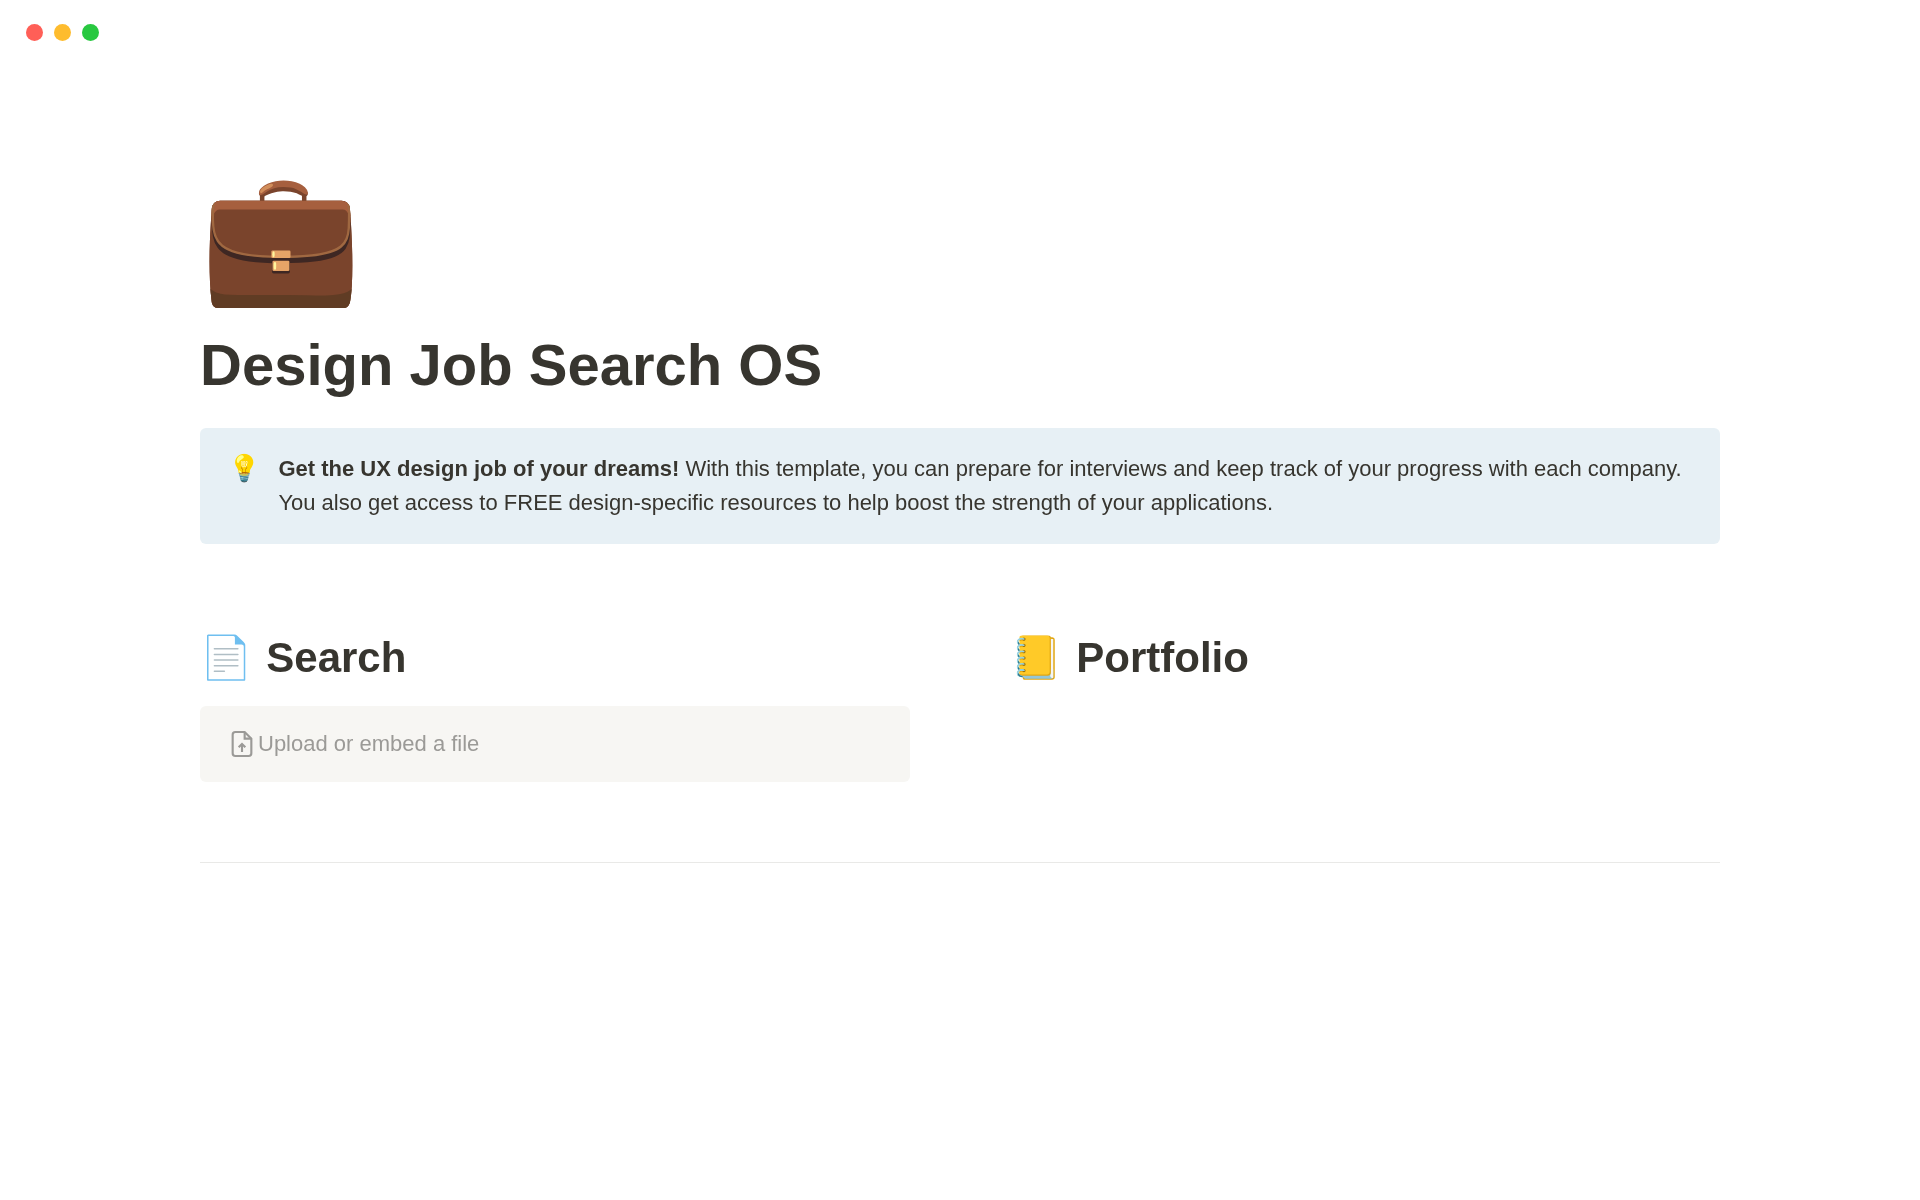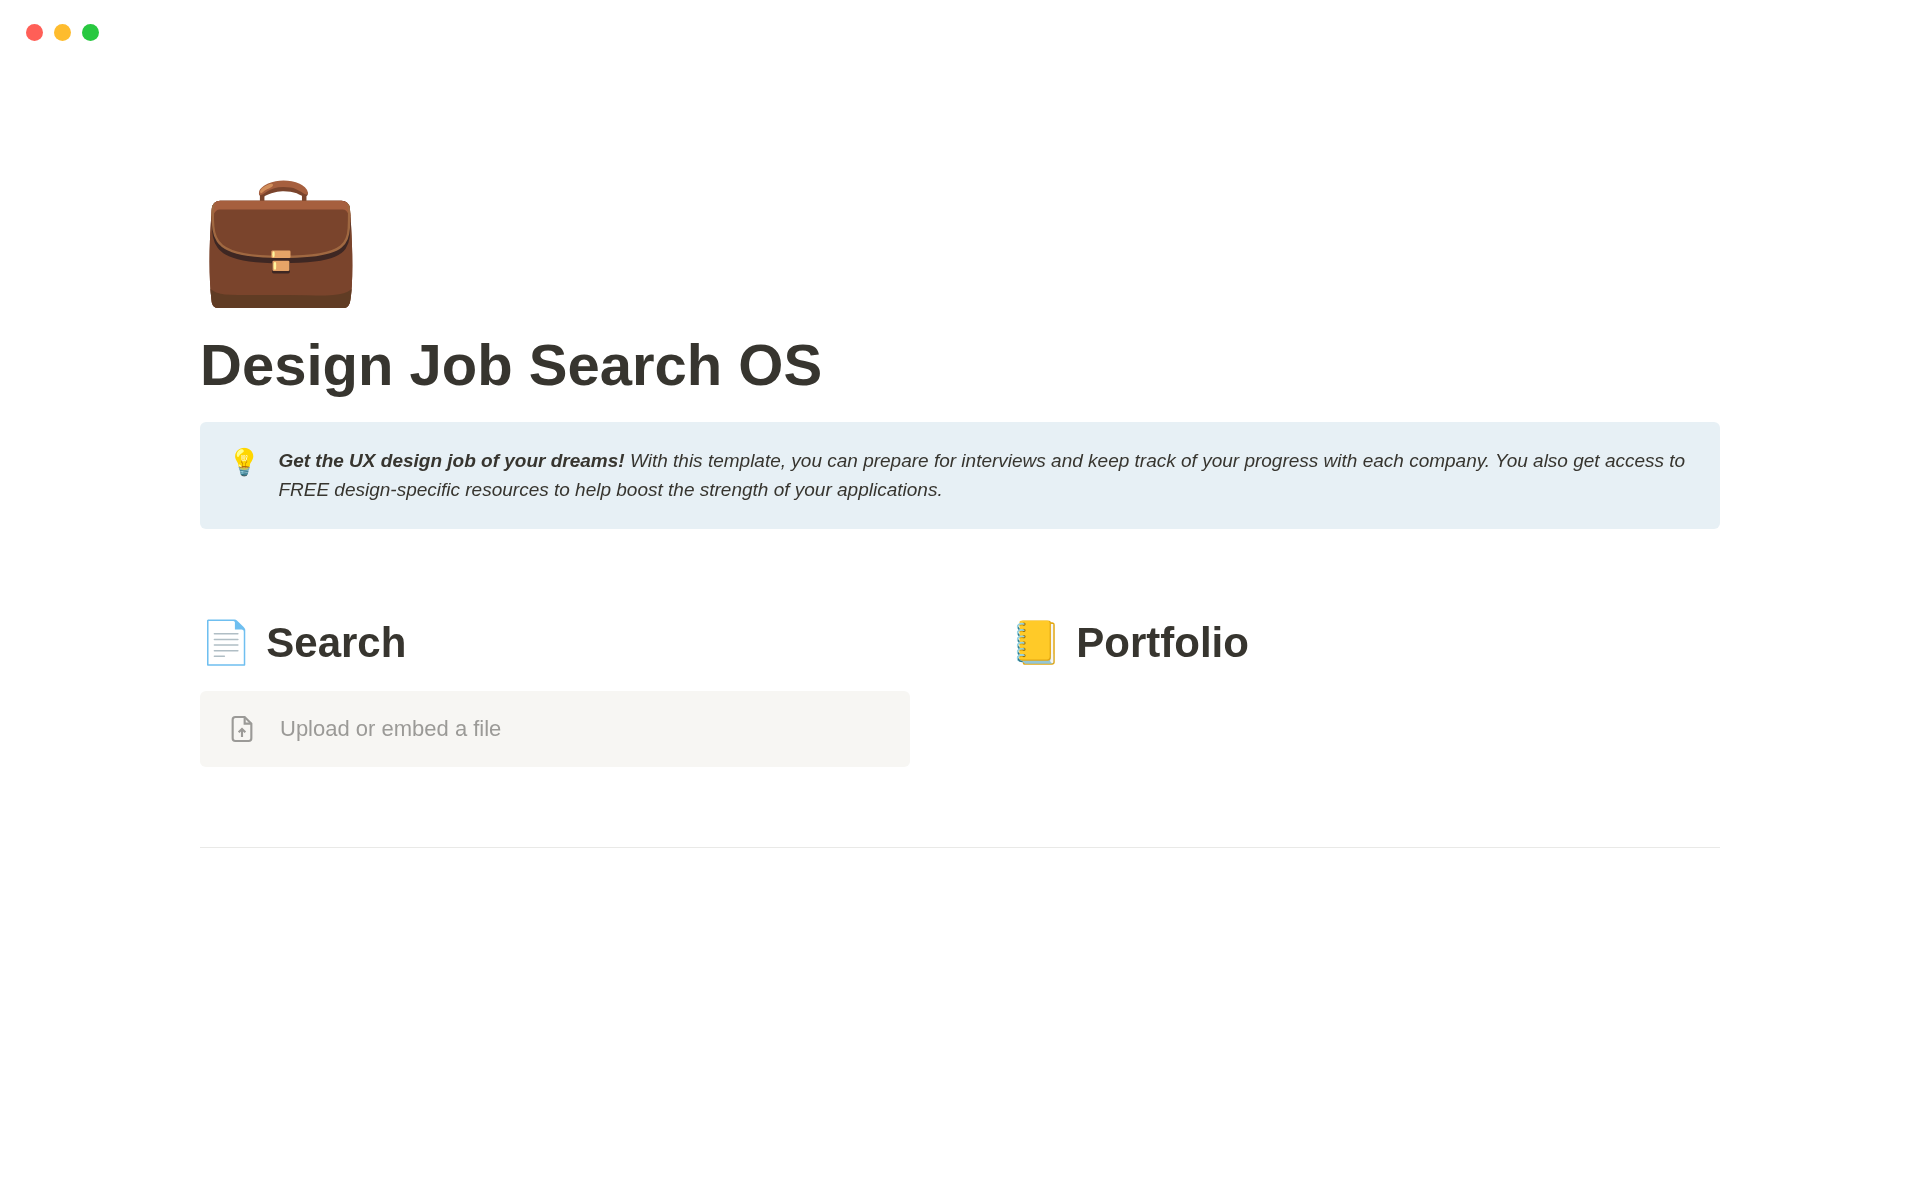--- a/index.html
+++ b/index.html
@@ -35,41 +35,40 @@
   .page-icon {
     font-size: 130px;
     line-height: 1;
     margin-bottom: 30px;
   }
 
   .page-title {
     font-size: 58px;
     font-weight: 700;
     color: #37352f;
-    margin-bottom: 24px;
+    margin-bottom: 30px;
   }
 
   .callout {
     background: #e7f0f5;
     border-radius: 6px;
     padding: 24px 28px;
     display: flex;
     gap: 18px;
     margin-bottom: 90px;
   }
   .callout-icon {
     font-size: 26px;
     line-height: 1.3;
     flex-shrink: 0;
   }
   .callout-text {
-    font-size: 19px;
+    font-size: 22px;
     line-height: 1.55;
     color: #37352f;
-    font-style: italic;
   }
   .callout-text strong {
     font-weight: 600;
   }
 
   .columns {
     display: flex;
     gap: 100px;
   }
   .column {
@@ -88,21 +87,20 @@
     font-size: 42px;
     line-height: 1;
   }
 
   .empty-block {
     background: #f7f6f3;
     border-radius: 6px;
     padding: 22px 26px;
     display: flex;
     align-items: center;
-    gap: 22px;
     cursor: pointer;
   }
   .empty-block-icon {
     width: 32px;
     height: 32px;
     flex-shrink: 0;
   }
   .empty-block-label {
     font-size: 22px;
     color: #9b9a97;

